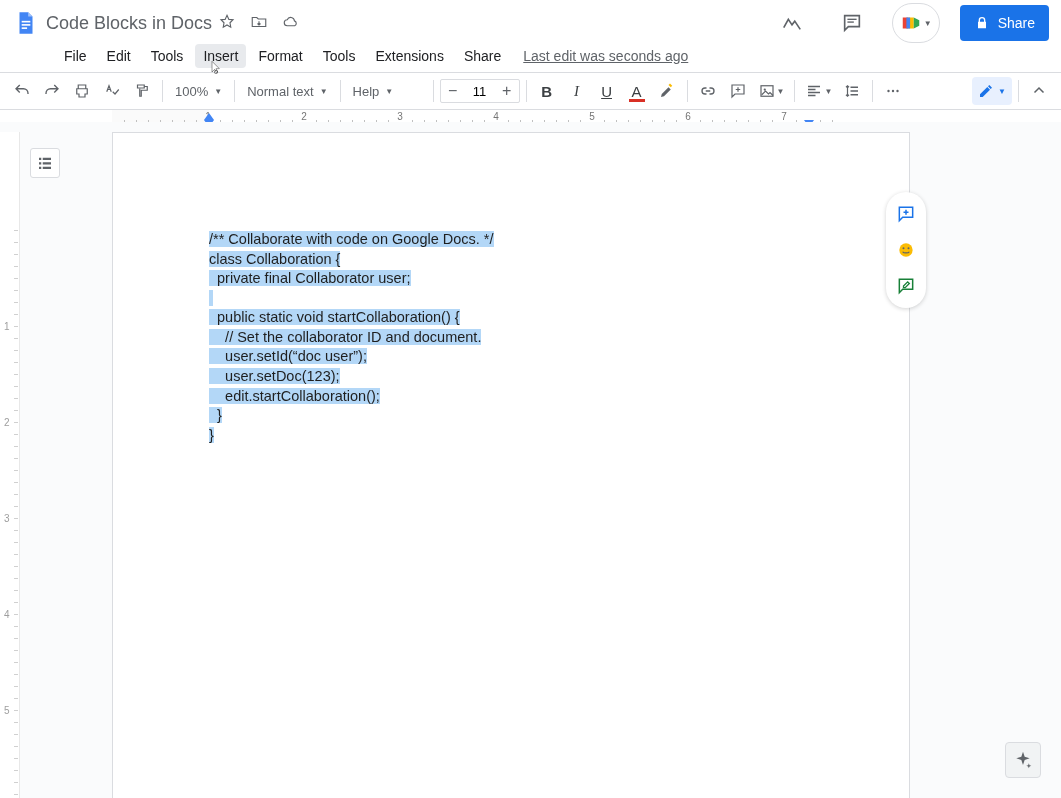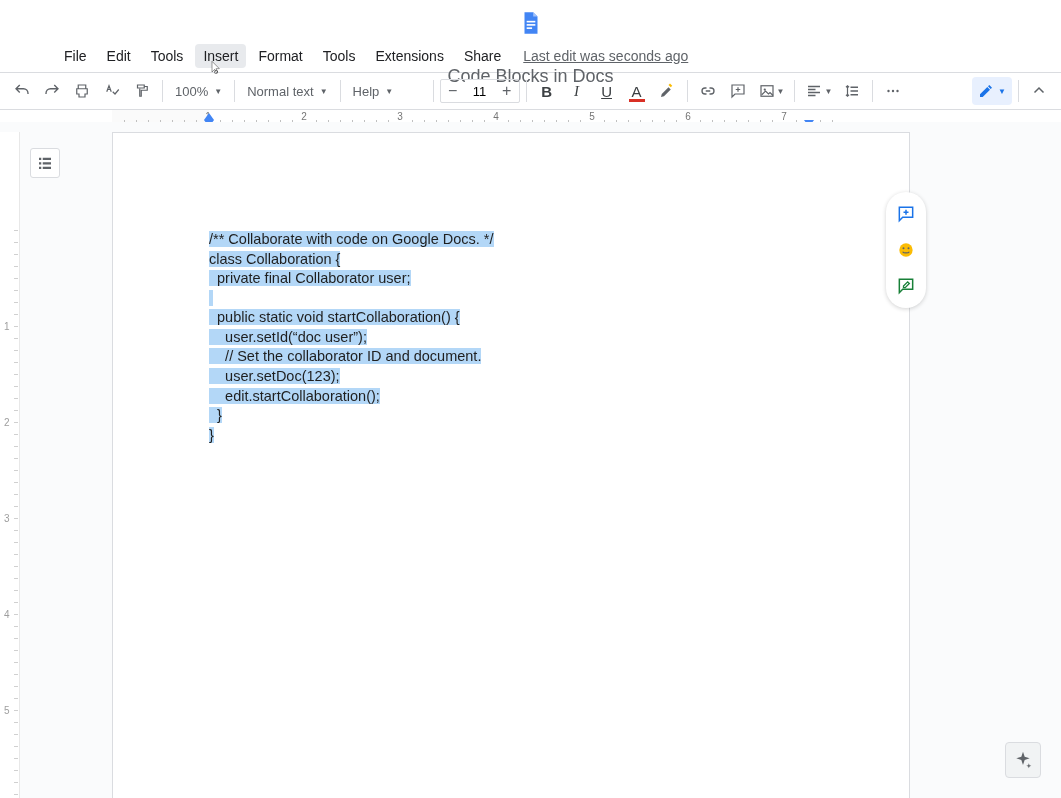--- a/index.html
+++ b/index.html
@@ -12,22 +12,21 @@
     overflow: hidden;
     position: relative;
     font-size: 13px;
   }
   
   .hdr1 {
     display: flex;
     align-items: center;
     height: 40px;
     padding: 6px 12px 0 12px;
-    gap: 24px;
-    flex-direction: column;
+    gap: 0;
   }
   .docs-logo {
     width: 28px; height: 36px;
     display:flex; align-items:center; justify-content:center;
     color:#4285f4;
   }
   .doc-title {
     font-size: 18px;
     color: #5f6368;
     padding: 2px 6px;
@@ -531,22 +530,22 @@
     </svg>
 </div>
 
 <div class="page">
   <div class="doc-body" id="docbody">
       <div class="line"><span class="hl">/** Collaborate with code on Google Docs. */</span></div>
       <div class="line"><span class="hl">class Collaboration {</span></div>
       <div class="line"><span class="hl">  private final Collaborator user;</span></div>
       <div class="line"><span class="hl"> </span></div>
       <div class="line"><span class="hl">  public static void startCollaboration() {</span></div>
+      <div class="line"><span class="hl">    // Set the collaborator ID and document.</span></div>
       <div class="line"><span class="hl">    user.setId(“doc user”);</span></div>
-      <div class="line"><span class="hl">    // Set the collaborator ID and document.</span></div>
       <div class="line"><span class="hl">    user.setDoc(123);</span></div>
       <div class="line"><span class="hl">    edit.startCollaboration();</span></div>
       <div class="line"><span class="hl">  }</span></div>
       <div class="line"><span class="hl">}</span></div>
     </div>
 </div>
 
 <div class="side-tools">
   <div class="sbtn blue">
       <svg viewBox="0 0 24 24" width="20" height="20">

